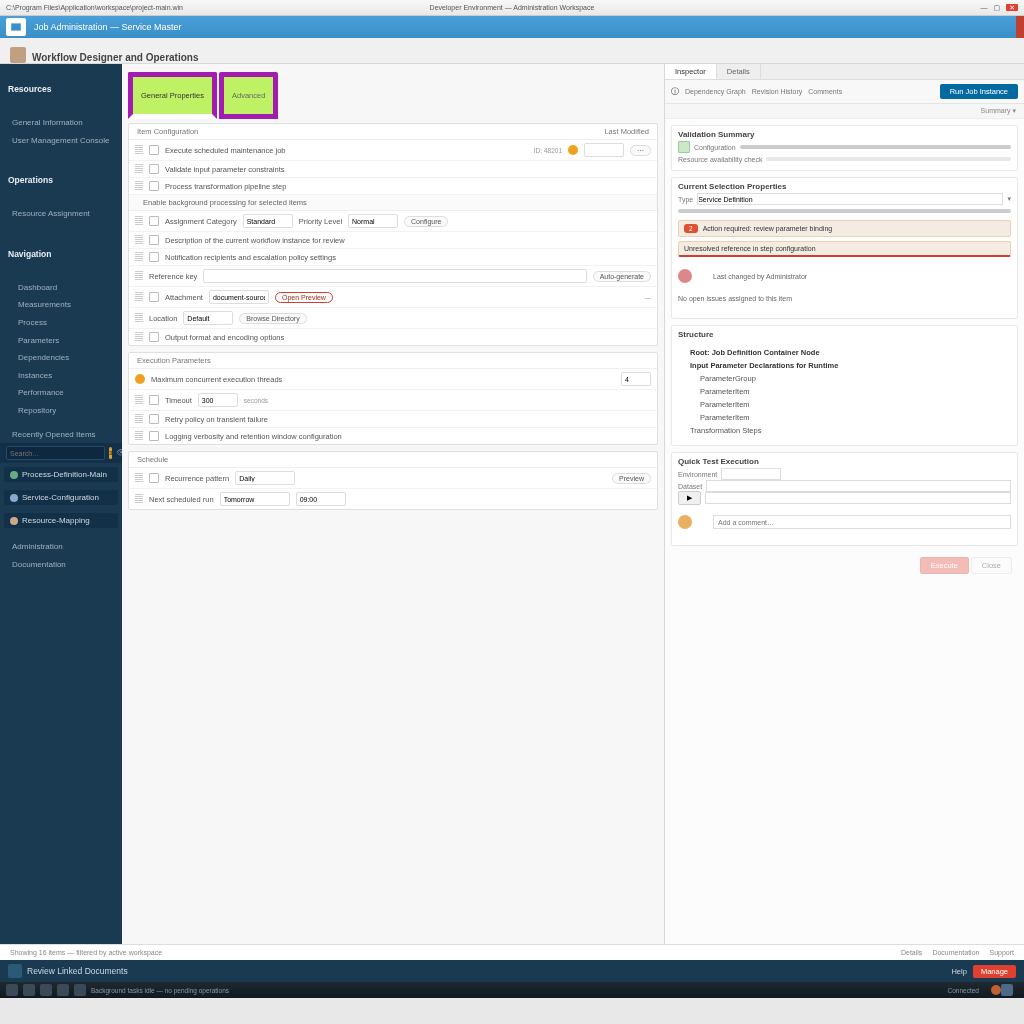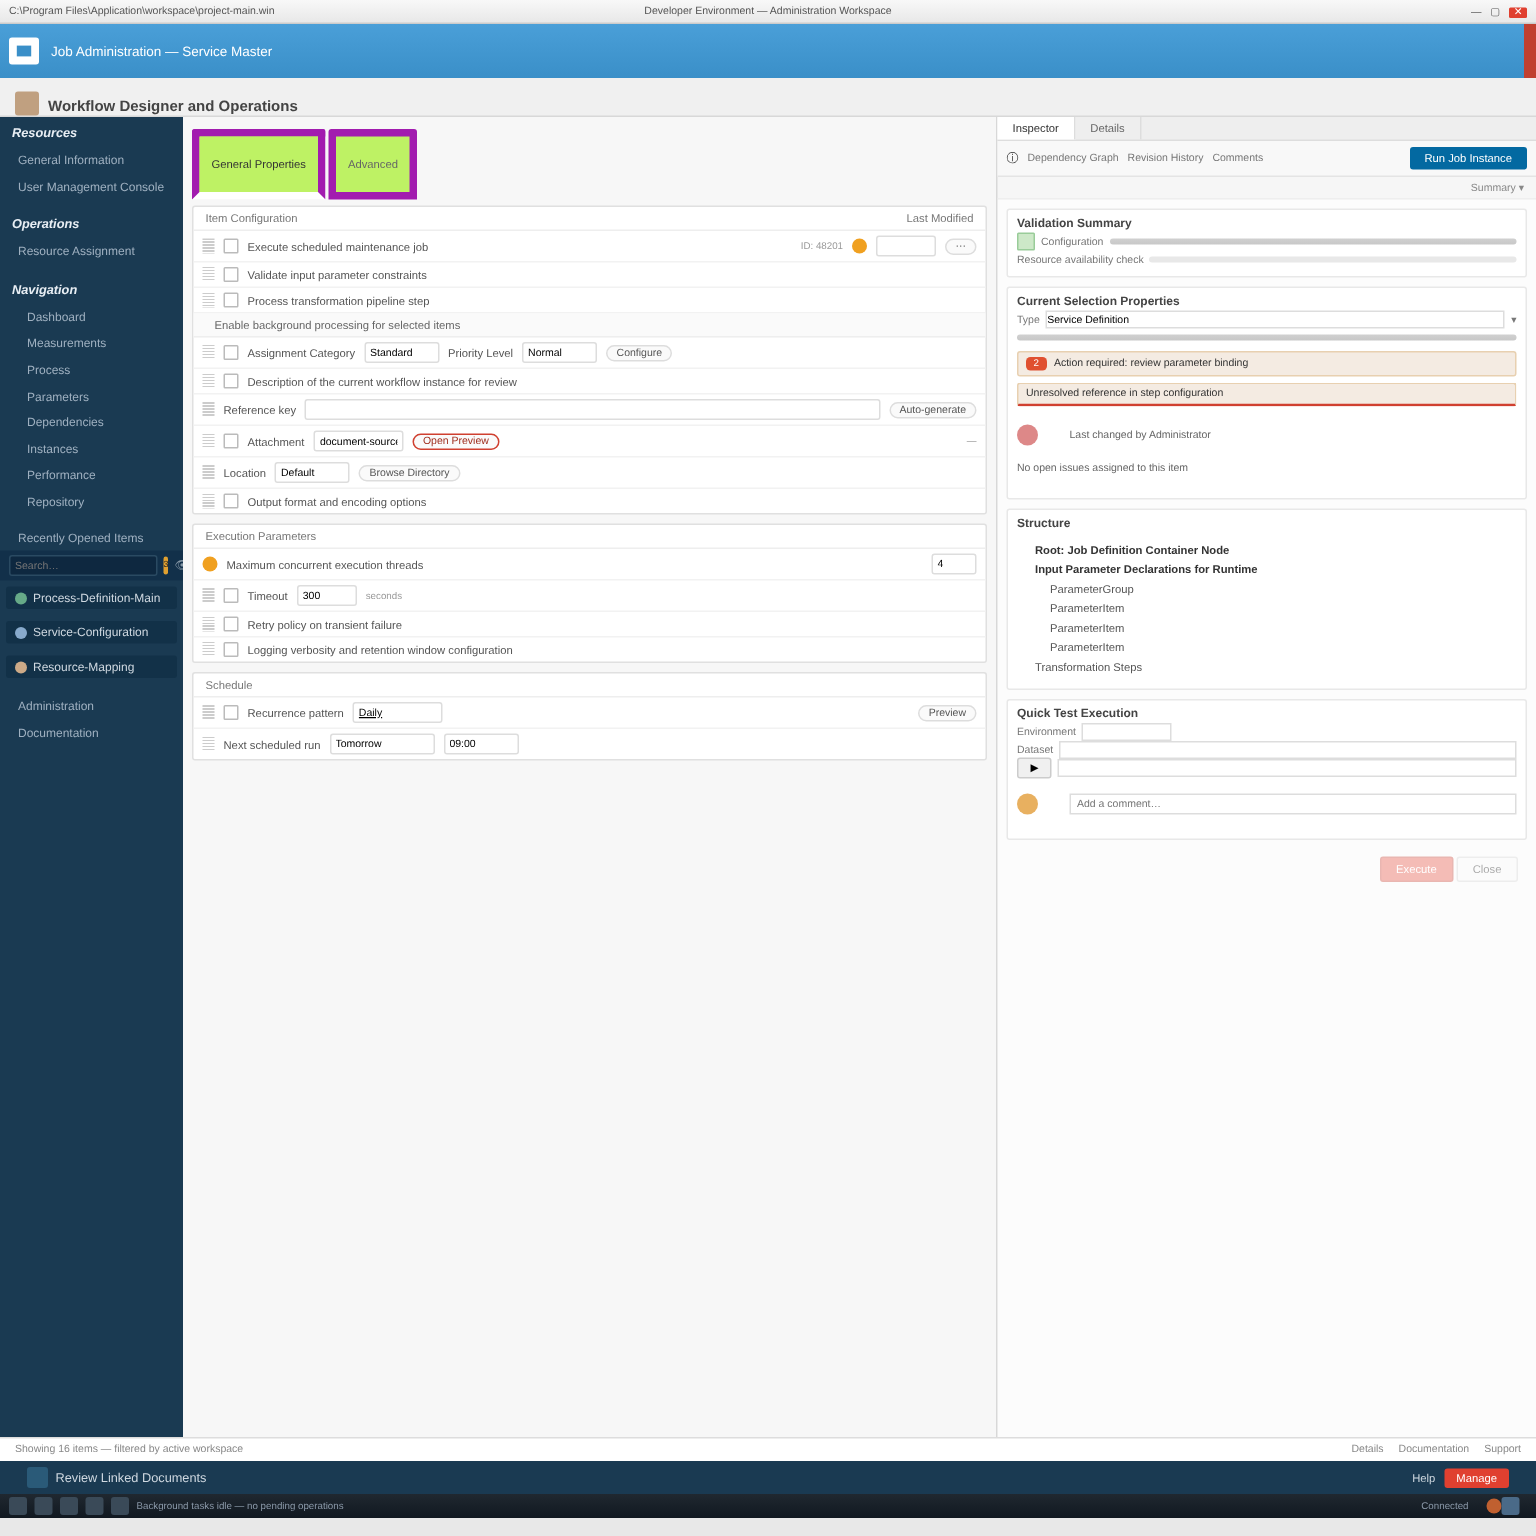--- a/index.html
+++ b/index.html
@@ -2,32 +2,32 @@
 <html><head>
 <meta charset="utf-8">
 <style>
 * { box-sizing: border-box; margin: 0; padding: 0; font-family: -apple-system, "Segoe UI", Arial, sans-serif; }
 html, body { width: 1024px; height: 1024px; overflow: hidden; background: #e8e8e8; font-size: 9px; color: #333; }
 
 .titlebar { height: 16px; background: linear-gradient(#f8f8f8,#e8e8e8); display:flex; align-items:center; padding:0 6px; font-size:7px; color:#555; border-bottom:1px solid #ccc; }
 .titlebar .path { flex:1; }
 .titlebar .actions span { margin-left:4px; }
 
-.ribbon { height: 36px; background: linear-gradient(#4a9fd8,#3a8fc8); display:flex; align-items:center; padding:0 6px; color:#fff; font-size:9px; }
+.ribbon { height: 22px; background: linear-gradient(#4a9fd8,#3a8fc8); display:flex; align-items:center; padding:0 6px; color:#fff; font-size:9px; }
 .ribbon .icon-box { width:20px; height:18px; background:#fff; border-radius:2px; margin-right:8px; display:flex; align-items:center; justify-content:center; }
 .ribbon .icon-box svg { width:12px; height:12px; }
 
 .subhead { height:26px; background:#f0f0f0; border-bottom:1px solid #d8d8d8; display:flex; align-items:flex-end; padding:0 10px; font-size:10px; font-weight:600; color:#444; }
 .subhead .avatar { width:16px; height:16px; background:#c0a080; border-radius:2px; margin-right:6px; }
 
 .workarea { display:flex; height: 880px; background:#d0d0d0; }
 
 
 .sidebar { width:122px; background:#1a3a52; color:#cfd8e0; display:flex; flex-direction:column; font-size:8px; overflow:hidden; }
-.sidebar .sect { padding:5px 8px; font-weight:600; color:#e8eef4; font-size:8.5px;font-style:italic; }
+.sidebar .sect { padding:20px 8px; font-weight:600; color:#e8eef4; font-size:8.5px; }
 .sidebar .item { padding:4px 8px 4px 12px; color:#9fb0c0; cursor:pointer; line-height:1.2; }
 .sidebar .item.sub { padding-left:18px; }
 .sidebar .sep { height:6px; }
 .sidebar .search-row { background:#12304a; padding:3px 6px; display:flex; align-items:center; gap:4px; }
 .sidebar .search-row input { flex:1; height:14px; background:#0e2840; border:1px solid #2a4a62; color:#cfd8e0; font-size:7px; padding:0 3px; border-radius:2px; }
 .sidebar .search-row .badge { width:12px; height:12px; background:#e0a030; border-radius:6px; font-size:6px; display:flex; align-items:center; justify-content:center; color:#222; }
 .sidebar .search-row .eye { width:10px; height:10px; opacity:.6; }
 .sidebar .recent { background:#123148; margin:4px 4px; border-radius:2px; padding:3px 6px; display:flex; align-items:center; gap:4px; }
 .sidebar .recent .dot { width:8px; height:8px; border-radius:4px; background:#6a8; }
 
@@ -77,21 +77,21 @@
 .tree .tnode.bold { font-weight:600; color:#333; }
 .right .foot { padding:5px 6px; display:flex; gap:2px; justify-content:flex-end; }
 .right .foot button { font-size:7.5px; padding:3px 10px; border:1px solid #ccc; background:#f4f4f4; border-radius:2px; }
 .right .foot button.primary { background:#e04030; border-color:#c03020; color:#fff; }
 
 
 .statusbar { height:16px; background:#fff; border-top:1px solid #ddd; display:flex; align-items:center; padding:0 10px; font-size:7px; color:#888; }
 .statusbar .sp { flex:1; }
 .statusbar a { color:#888; margin-left:10px; }
 
-.bottombar { height:22px; background:#1a3a52; color:#cfd8e0; display:flex; align-items:center; padding:0 18px; font-size:8.5px; }
+.bottombar { height:22px; background:#1a3a52; color:#cfd8e0; display:flex; align-items:center; padding:0 8px; font-size:8.5px; }
 .bottombar .bicon { width:14px; height:14px; background:#2a5a78; border-radius:2px; margin-right:5px; }
 .bottombar .sp { flex:1; }
 .bottombar .bbtn { background:#e04030; color:#fff; padding:2px 8px; font-size:7.5px; border-radius:2px; margin-left:6px; }
 .bottombar .blink { margin-left:10px; font-size:7.5px; }
 
 .tray { height:16px; background:linear-gradient(#202830,#101820); display:flex; align-items:center; padding:0 6px; }
 .tray .ticon { width:12px; height:12px; background:#3a4a58; border-radius:2px; margin-right:5px; }
 .tray .sp { flex:1; }
 .tray .ttext { font-size:6.5px; color:#8a98a8; margin-right:8px; }
 .tray .tdot { width:10px; height:10px; border-radius:5px; background:#c06030; margin-left:4px; }
@@ -214,20 +214,25 @@
           <input style="width: 50px;" value="Normal">
           <span class="pill">Configure</span>
         </div>
       <div class="row">
           <div class="grip"></div>
           <div class="chk"></div>
           <span class="flex1">Description of the current workflow instance for review</span>
         </div>
       <div class="row">
           <div class="grip"></div>
+          <div class="chk"></div>
+          <span class="flex1">Notification recipients and escalation policy settings</span>
+        </div>
+      <div class="row">
+          <div class="grip"></div>
           <span>Reference key</span>
           <input class="flex1" style="">
           <span class="pill">Auto-generate</span>
         </div>
       <div class="row">
           <div class="grip"></div>
           <div class="chk"></div>
           <span>Attachment</span>
           <input style="width: 60px;" value="document-source">
           <span class="pill red">Open Preview</span>

